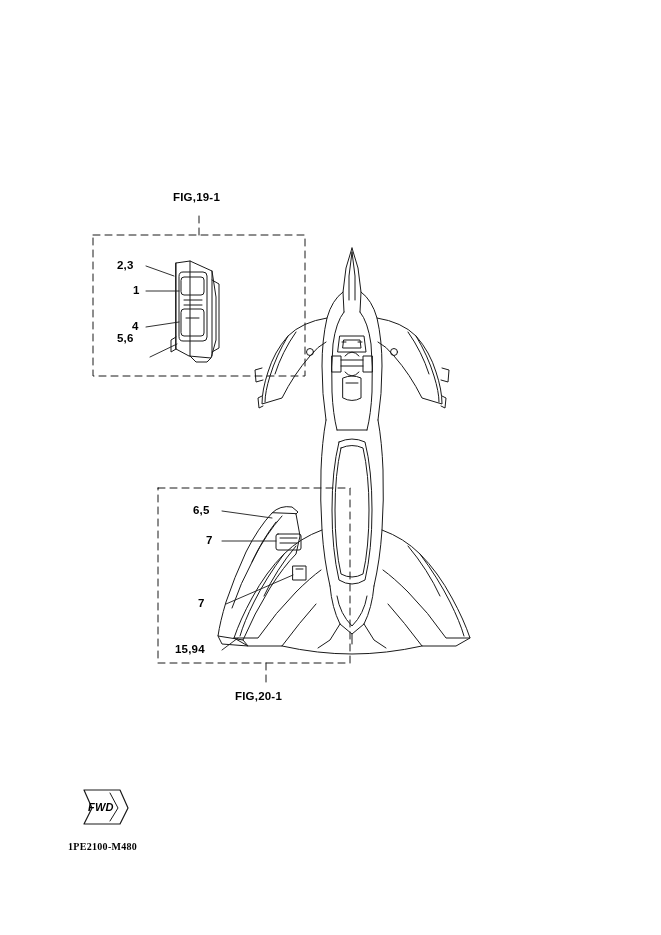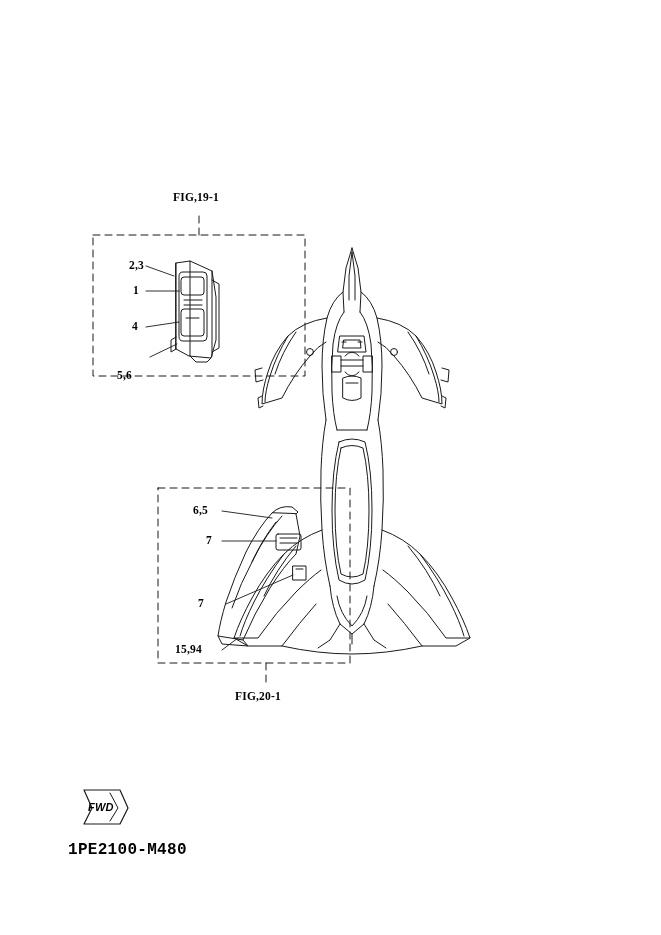--- a/index.html
+++ b/index.html
@@ -15,31 +15,31 @@
     overflow: hidden;
   }
   #sheet {
     position: absolute;
     inset: 0;
     width: 661px;
     height: 935px;
   }
   .lbl {
     position: absolute;
-    font-family: Liberation Serif, serif;
+    font-family: Liberation Sans, sans-serif;
     font-size: 11.5px;
     font-weight: bold;
     color: #000000;
     white-space: nowrap;
     letter-spacing: 0.2px;
   }
   .partnum {
     position: absolute;
-    font-family: Liberation Mono, monospace;
-    font-size: 16px;
+    font-family: Liberation Serif, serif;
+    font-size: 10px;
     font-weight: bold;
     color: #000;
     left: 68px;
     top: 841px;
     letter-spacing: 0.3px;
   }
   .fwd-text {
     position: absolute;
     left: 88px;
     top: 801px;
@@ -203,27 +203,27 @@
 
       <path d="M222 650 L238 638"></path>
     </g>
   </g>
 </svg>
 
 <div class="lbl" style="left:173px; top:191px;">FIG,19-1</div>
 
 <div class="lbl" style="left:235px; top:690px;">FIG,20-1</div>
 
-<div class="lbl" style="left:117px; top:259px;margin-left:12px;">2,3</div>
+<div class="lbl" style="left:117px; top:259px;">2,3</div>
 
 <div class="lbl" style="left:133px; top:284px;">1</div>
 
 <div class="lbl" style="left:132px; top:320px;">4</div>
 
-<div class="lbl" style="left:117px; top:369px;">5,6</div>
+<div class="lbl" style="left:117px; top:332px;">5,6</div>
 
 <div class="lbl" style="left:193px; top:504px;">6,5</div>
 
 <div class="lbl" style="left:206px; top:534px;">7</div>
 
 <div class="lbl" style="left:198px; top:597px;">7</div>
 
 <div class="lbl" style="left:175px; top:643px;">15,94</div>
 
 <div class="fwd-text">FWD</div>

